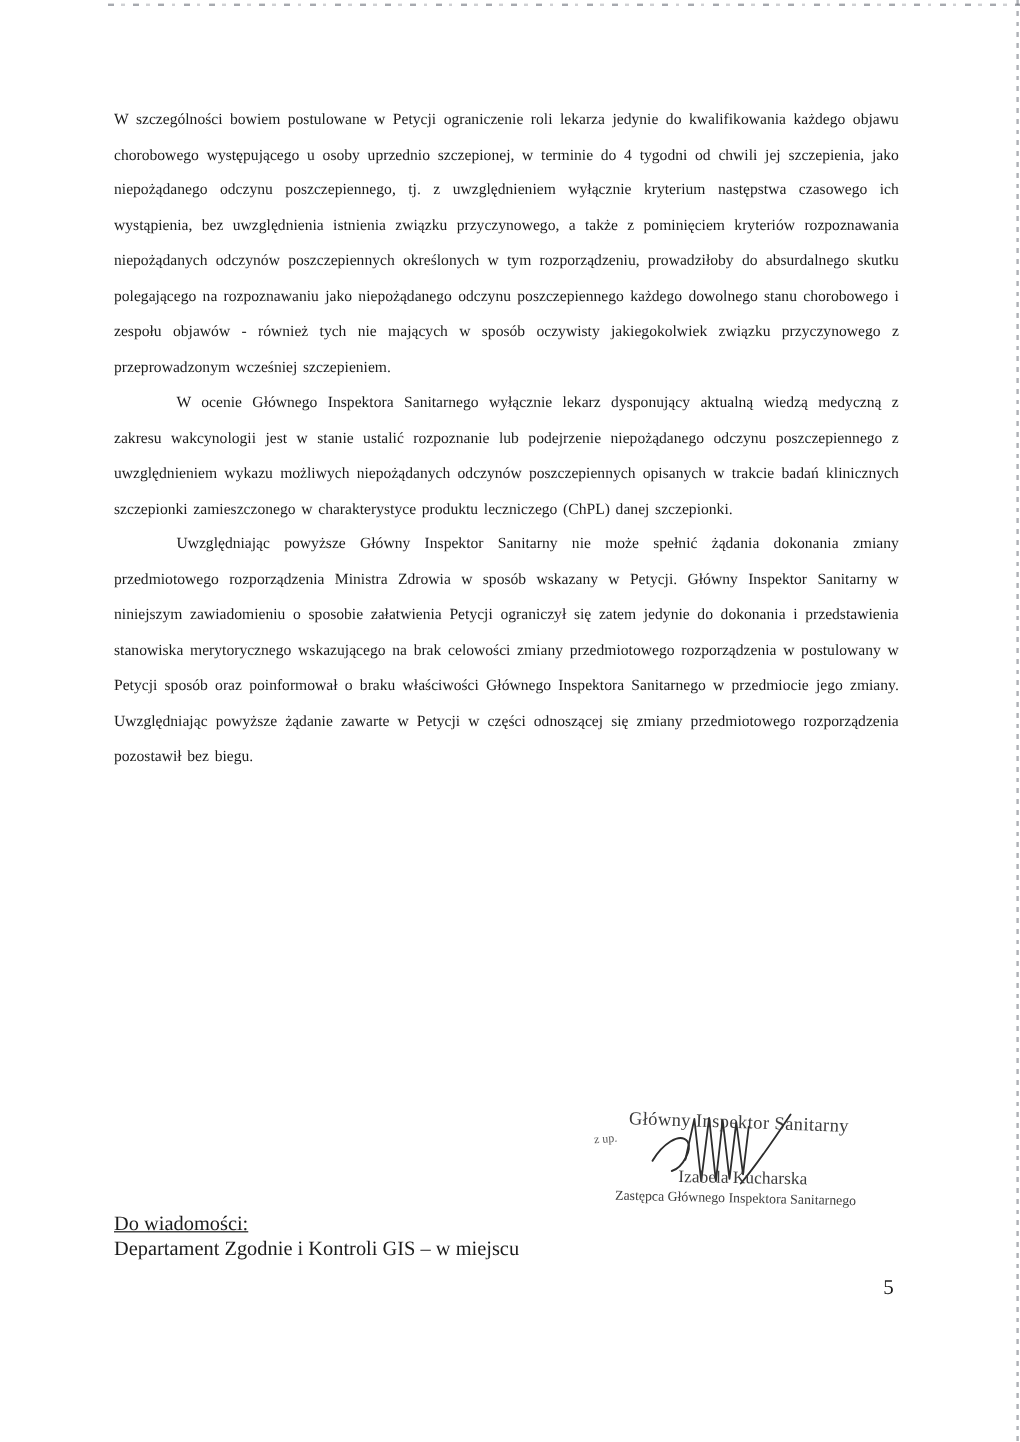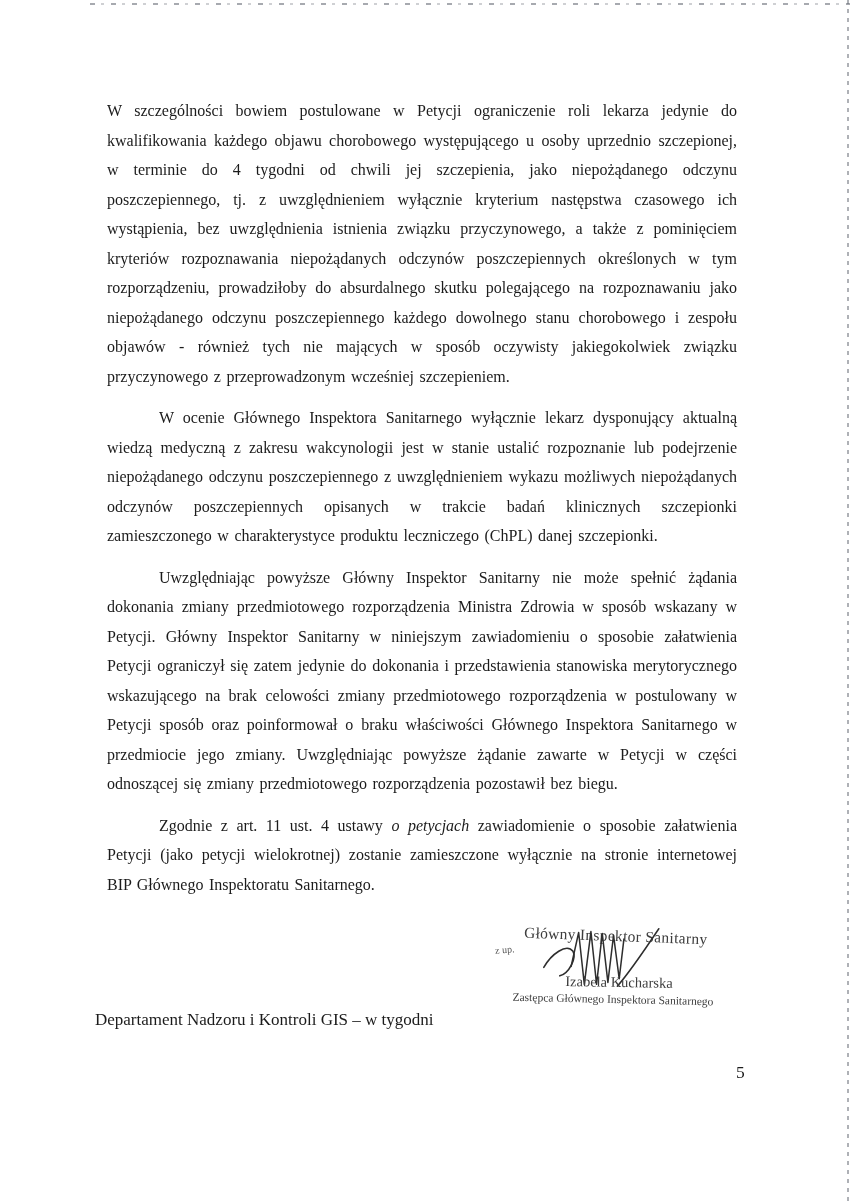--- a/index.html
+++ b/index.html
@@ -28,22 +28,22 @@
     background-image: repeating-linear-gradient(to bottom,
       rgba(95,100,110,.50) 0 4px, transparent 4px 9px);
   }
 
   
   .content {
     position: absolute;
     left: 95px; top: 84px; width: 654px;
   }
   .content p {
-    margin: 12px;
-    font-size: 16px;
+    margin: 0;
+    font-size: 13px;
     line-height: 29.5px;
     text-align: justify;
     word-spacing: 1.5px;
   }
   .content p.indented { text-indent: 52px; font-family: Liberation Serif, serif; }
   .content .it { font-style: italic; }
 
   
   .signature-block {
     position: absolute;
@@ -94,34 +94,34 @@
 
 <div class="page">
 
   <div class="scan-top"></div>
   <div class="scan-right"></div>
 
   <div class="content">
     <p>W szczególności bowiem postulowane w Petycji ograniczenie roli lekarza jedynie do kwalifikowania każdego objawu chorobowego występującego u osoby uprzednio szczepionej, w terminie do 4 tygodni od chwili jej szczepienia, jako niepożądanego odczynu poszczepiennego, tj. z uwzględnieniem wyłącznie kryterium następstwa czasowego ich wystąpienia, bez uwzględnienia istnienia związku przyczynowego, a także z pominięciem kryteriów rozpoznawania niepożądanych odczynów poszczepiennych określonych w tym rozporządzeniu, prowadziłoby do absurdalnego skutku polegającego na rozpoznawaniu jako niepożądanego odczynu poszczepiennego każdego dowolnego stanu chorobowego i zespołu objawów - również tych nie mających w sposób oczywisty jakiegokolwiek związku przyczynowego z przeprowadzonym wcześniej szczepieniem.</p>
     <p class="indented">W ocenie Głównego Inspektora Sanitarnego wyłącznie lekarz dysponujący aktualną wiedzą medyczną z zakresu wakcynologii jest w stanie ustalić rozpoznanie lub podejrzenie niepożądanego odczynu poszczepiennego z uwzględnieniem wykazu możliwych niepożądanych odczynów poszczepiennych opisanych w trakcie badań klinicznych szczepionki zamieszczonego w charakterystyce produktu leczniczego (ChPL) danej szczepionki.</p>
     <p class="indented">Uwzględniając powyższe Główny Inspektor Sanitarny nie może spełnić żądania dokonania zmiany przedmiotowego rozporządzenia Ministra Zdrowia w sposób wskazany w Petycji. Główny Inspektor Sanitarny w niniejszym zawiadomieniu o sposobie załatwienia Petycji ograniczył się zatem jedynie do dokonania i przedstawienia stanowiska merytorycznego wskazującego na brak celowości zmiany przedmiotowego rozporządzenia w postulowany w Petycji sposób oraz poinformował o braku właściwości Głównego Inspektora Sanitarnego w przedmiocie jego zmiany. Uwzględniając powyższe żądanie zawarte w Petycji w części odnoszącej się zmiany przedmiotowego rozporządzenia pozostawił bez biegu.</p>
-    <p class="indented"><span>Zgodnie z art. 11 ust. 4 ustawy </span><span class="it">o petycjach</span><span> zawiadomienie o sposobie załatwienia Petycji (jako petycji wielokrotnej) zostanie zamieszczone wyłącznie na stronie internetowej BIP Głównego Inspektoratu Sanitarnego.</span></p>
   </div>
 
   <div class="signature-block">
     <div class="sig-title">Główny Inspektor Sanitarny</div>
     <div class="sig-zup">z up.</div>
     <svg class="sig-scribble" viewBox="0 0 140 70" fill="none" xmlns="http://www.w3.org/2000/svg">
       <path d="M4 46 C12 32 28 20 35 29 C39 36 31 52 21 55" stroke="#2e2e2e" stroke-width="1.7" stroke-linecap="round"></path>
       <path d="M33 45 L41 9 L47 64 L54 8 L60 64 L66 10 L72 62 L78 12 L84 58 L89 16" stroke="#2e2e2e" stroke-width="1.6" stroke-linejoin="round" stroke-linecap="round"></path>
       <path d="M82 66 C96 50 112 26 126 5" stroke="#2e2e2e" stroke-width="1.6" stroke-linecap="round"></path>
     </svg>
     <div class="sig-name">Izabela Kucharska</div>
     <div class="sig-role">Zastępca Głównego Inspektora Sanitarnego</div>
   </div>
 
   <div class="cc-block">
-    <div class="cc-line">Departament Nadzoru i Kontroli GIS – w tygodni</div>
+    <div class="cc-heading">Do wiadomości:</div>
+    <div class="cc-line">Departament Zgodnie i Kontroli GIS – w miejscu</div>
   </div>
 
   <div class="page-number">5</div>
 
 </div>
 
 </body></html>

